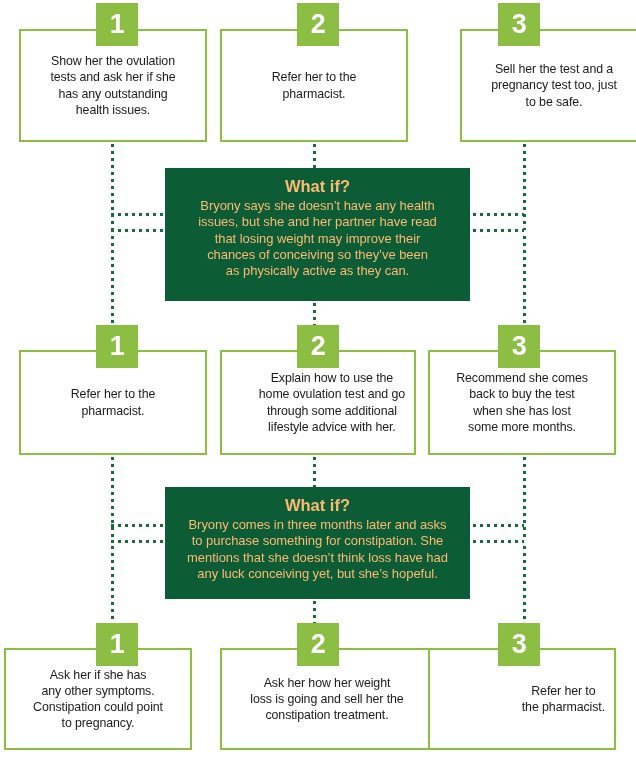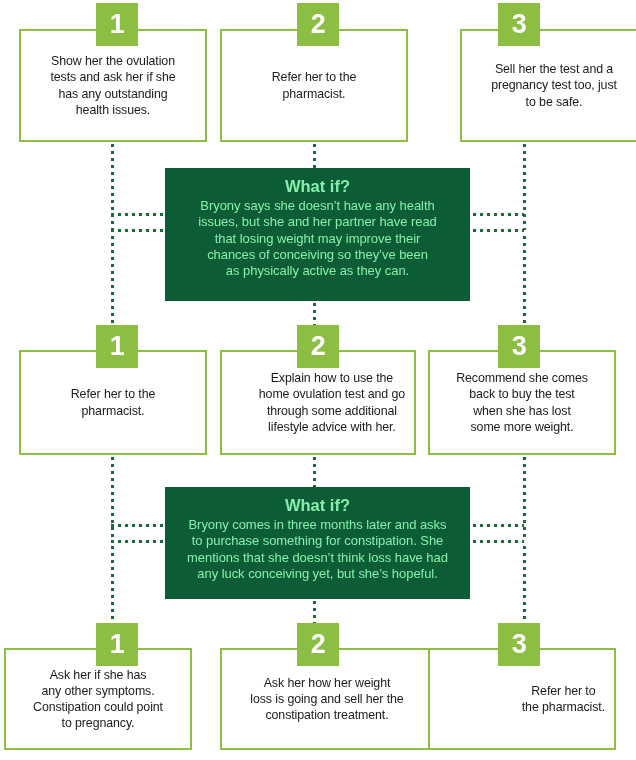--- a/index.html
+++ b/index.html
@@ -55,21 +55,21 @@
     text-align: center;
     z-index: 5;
     letter-spacing: -0.5px;
   }
 
   
   .whatif-panel {
     position: absolute;
     box-sizing: border-box;
     background: #0C5C35;
-    color: #86efac;
+    color: #fdba74;
     text-align: center;
     z-index: 4;
     padding: 8px 10px 6px 10px;
   }
   .whatif-title {
     font-size: 16.5px;
     font-weight: bold;
     line-height: 21px;
     margin-bottom: 1px;
   }
@@ -158,21 +158,21 @@
 home ovulation test and go
 through some additional
 lifestyle advice with her.</div>
   </div>
   <div class="num-badge" style="left:297px; top:325px;">2</div>
 
   <div class="option-card" style="left:428px; top:350px; width:188px; height:105px;">
     <div class="option-text">Recommend she comes
 back to buy the test
 when she has lost
-some more weight.</div>
+some more months.</div>
   </div>
   <div class="num-badge" style="left:498px; top:325px;">3</div>
 
   <div class="conn-v" style="left:111px; top:457px; height:80px;"></div>
   <div class="conn-h" style="left:111px; top:524px; width:58px;"></div>
   <div class="conn-h" style="left:111px; top:540px; width:58px;"></div>
 
   <div class="conn-v" style="left:313px; top:457px; height:31px;"></div>
 
   <div class="conn-v" style="left:523px; top:457px; height:80px;"></div>

